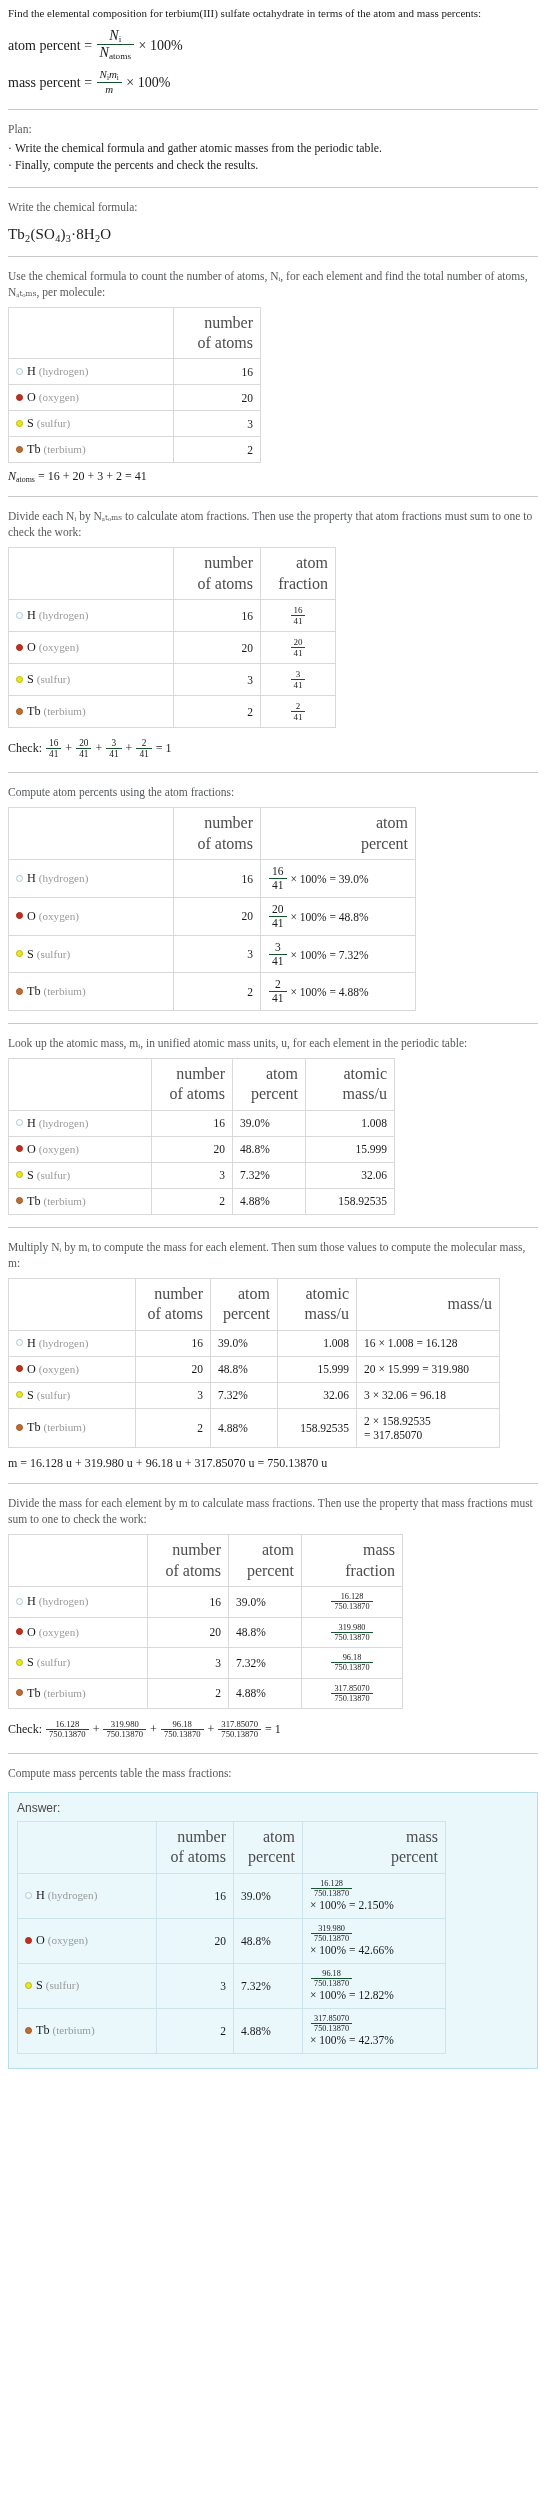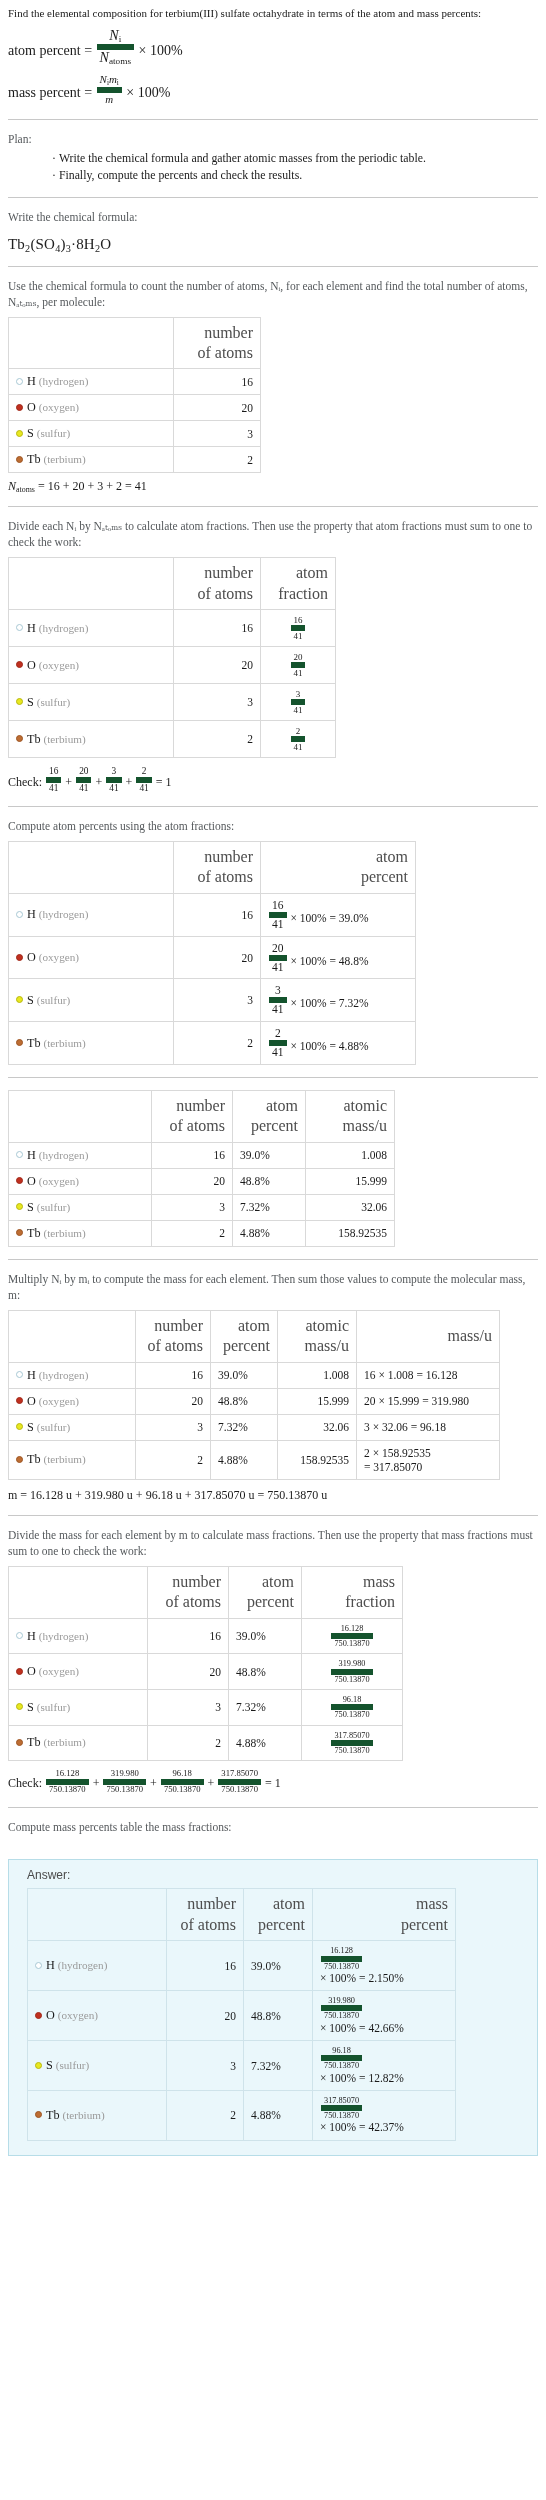--- a/index.html
+++ b/index.html
@@ -47,21 +47,20 @@
   .plan-list {
     margin: 2px 0 0 0;
     padding: 0;
     list-style: none;
   }
   .plan-list li {
     font-size: 11.8px;
     line-height: 1.5;
     color: #1a1a1a;
     padding-left: 0;
-    margin-left: 44px;
   }
   .plan-list li:before {
     content: "\00B7\00A0";
     color: #1a1a1a;
   }
   .formula {
     font-size: 15px;
     margin-top: 10px;
     letter-spacing: 0.2px;
   }
@@ -72,21 +71,21 @@
   
   .frac {
     display: inline-block;
     vertical-align: -0.52em;
     text-align: center;
     line-height: 1.12;
     margin: 0 1px;
   }
   .frac .num {
     display: block;
-    border-bottom: 6px solid #14532d;
+    border-bottom: 1px solid #14532d;
     padding: 0 3px 0px 3px;
     text-align: center;
   }
   .frac .den {
     display: block;
     padding: 0px 3px 0 3px;
   }
   .frac.tiny { font-size: 0.78em; vertical-align: -0.5em; }
   .frac.mini { font-size: 0.72em; vertical-align: -0.5em; }
 
@@ -143,22 +142,22 @@
   }
   .natoms-line {
     margin: 6px 0 2px 0;
     font-size: 12px;
     color: #1a1a1a;
   }
 
   .answer-box {
     border: 1px solid #b7dde8;
     background: #eaf7fb;
-    padding: 8px 10px 12px 18px;
-    margin-top: 23px;
+    padding: 8px 10px 12px 8px;
+    margin-top: 10px;
     box-sizing: border-box;
   }
   .answer-label {
     color: #4a4a4a;
     font-size: 12px;
     font-family: "Liberation Sans", sans-serif;
     margin-bottom: 6px;
   }
   .answer-box table.grid td,
   .answer-box table.grid th {
@@ -351,20 +350,21 @@
           <span>× 100% = 4.88%</span>
         </td>
       </tr>
     </tbody>
       </table>
   </div>
 
   <hr class="rule">
 
   <div class="section">
+    <div class="prompt">Look up the atomic mass, mᵢ, in unified atomic mass units, u, for each element in the periodic table:</div>
     <table class="grid">
       <tbody>
           <tr>
         <th style="width:128px"></th>
         <th style="width:66px">
           <span>number</span><br><span>of atoms</span>
         </th>
         <th style="width:58px">
           <span>atom</span><br><span>percent</span>
         </th>

